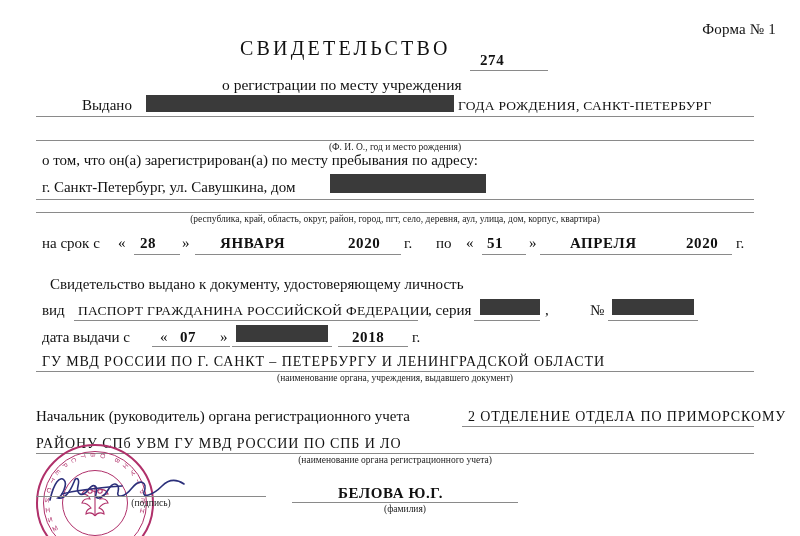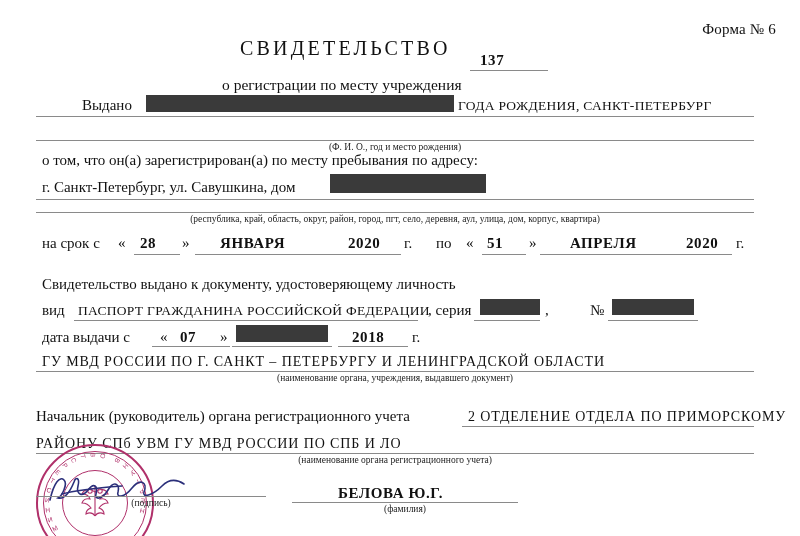--- a/index.html
+++ b/index.html
@@ -125,24 +125,24 @@
     width: 150px;
     height: 40px;
     color: #2b2f7a;
   }
 </style>
 </head>
 <body>
 
 <div id="page">
 
-  <div class="txt form-no" style="right:24px; top:22px;">Форма № 6</div>
+  <div class="txt form-no" style="right:24px; top:22px;">Форма № 1</div>
 
   <div class="txt title-main" style="left:240px; top:38px;">СВИДЕТЕЛЬСТВО</div>
-  <div class="txt handwrite" style="left:480px; top:53px;">137</div>
+  <div class="txt handwrite" style="left:480px; top:53px;">274</div>
   <div class="line" style="left:470px; top:70px; width:78px;"></div>
   <div class="txt title-sub" style="left:222px; top:77px;">о регистрации по месту учреждения</div>
 
   <div class="txt body-txt" style="left:82px; top:98px;">Выдано</div>
   <div class="redact" style="left:146px; top:95px; width:308px; height:17px;"></div>
   <div class="txt caps-small" style="left:458px; top:99px;">ГОДА РОЖДЕНИЯ, САНКТ-ПЕТЕРБУРГ</div>
   <div class="line" style="left:36px; top:116px; width:718px;"></div>
 
   <div class="line" style="left:36px; top:140px; width:718px;"></div>
   <div class="caption" style="left:36px; top:143px; width:718px;">(Ф. И. О., год и место рождения)</div>
@@ -171,21 +171,21 @@
   <div class="txt handwrite" style="left:686px; top:236px;">2020</div>
   <div class="txt body-txt" style="left:736px; top:236px;">г.</div>
 
   <div class="line" style="left:134px; top:254px; width:46px;"></div>
   <div class="line" style="left:195px; top:254px; width:148px;"></div>
   <div class="line" style="left:343px; top:254px; width:58px;"></div>
   <div class="line" style="left:482px; top:254px; width:44px;"></div>
   <div class="line" style="left:540px; top:254px; width:140px;"></div>
   <div class="line" style="left:680px; top:254px; width:52px;"></div>
 
-  <div class="txt body-txt" style="left:42px; top:277px;text-align:center;">Свидетельство выдано к документу, удостоверяющему личность</div>
+  <div class="txt body-txt" style="left:50px; top:277px;text-align:center;">Свидетельство выдано к документу, удостоверяющему личность</div>
 
   <div class="txt body-txt" style="left:42px; top:303px;">вид</div>
   <div class="txt caps-small" style="left:78px; top:304px;">ПАСПОРТ ГРАЖДАНИНА РОССИЙСКОЙ ФЕДЕРАЦИИ</div>
   <div class="txt body-txt" style="left:428px; top:303px;">, серия</div>
   <div class="redact" style="left:480px; top:299px; width:60px; height:16px;"></div>
   <div class="txt body-txt" style="left:545px; top:303px;">,</div>
   <div class="txt body-txt" style="left:590px; top:303px;">№</div>
   <div class="redact" style="left:612px; top:299px; width:82px; height:16px;"></div>
   <div class="line" style="left:74px; top:320px; width:344px;"></div>
   <div class="line" style="left:474px; top:320px; width:66px;"></div>

